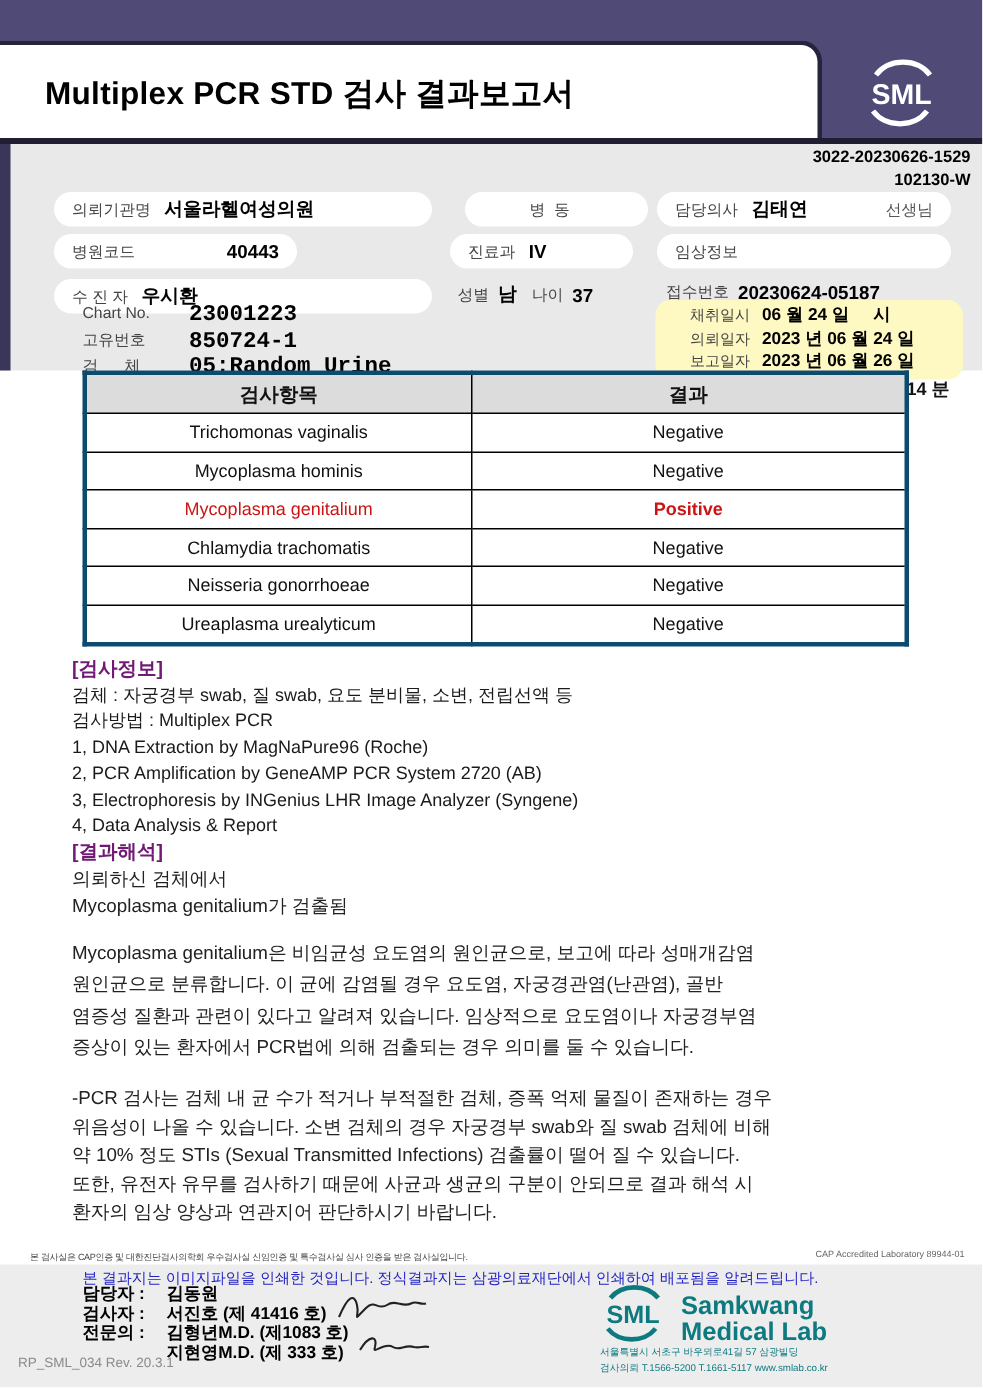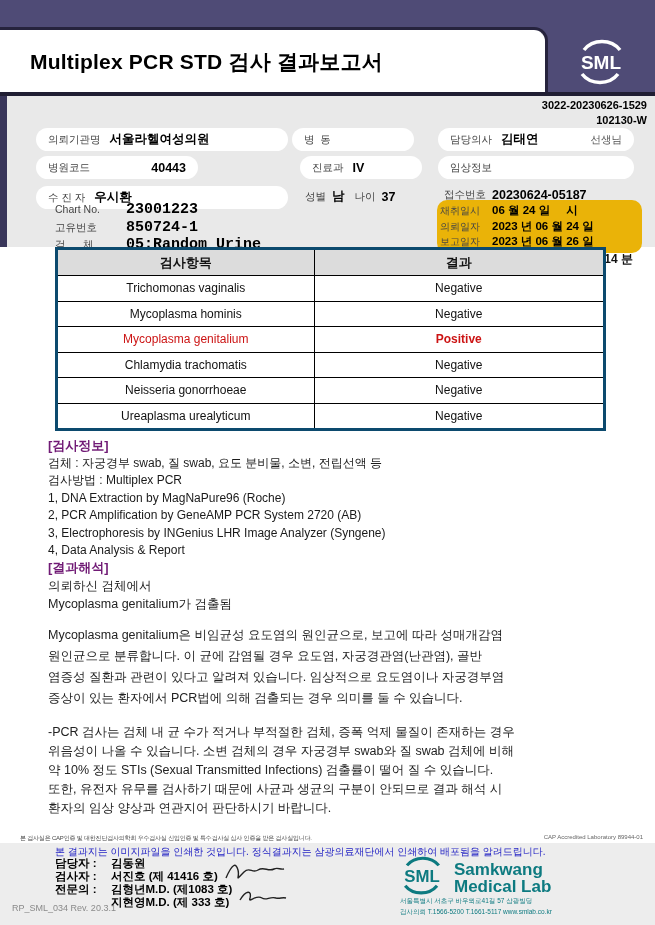--- a/index.html
+++ b/index.html
@@ -27,22 +27,22 @@
   .val{font-size:12.5px;font-weight:bold;color:#000;white-space:pre;}
   .suffix{font-size:10.5px;color:#555;margin-left:auto;}
   .plain{position:absolute;display:flex;align-items:center;}
   .plain .lbl{margin-right:6px;}
 
   .meta{position:absolute;left:55px;top:201px;font-size:12.5px;line-height:17.5px;}
   .meta .mrow{display:flex;}
   .meta .lbl{display:inline-block;width:62px;font-size:10.5px;color:#444;}
   .meta .val{font-family:"Liberation Mono","DejaVu Sans Mono",monospace;font-size:15px;}
 
-  .datesbox{position:absolute;left:437px;top:200px;width:205px;background:#eab308;border-radius:10px;
-            padding:3px 3px;box-sizing:border-box;}
+  .datesbox{position:absolute;left:437px;top:200px;width:205px;background:#fef9c3;border-radius:10px;
+            padding:3px 19px;box-sizing:border-box;text-align:center;}
   .drow{display:flex;line-height:15.5px;align-items:baseline;}
   .drow .lbl{width:48px;margin-right:4px;font-size:10px;}
   .drow .val{font-size:11.5px;}
   .reptime{position:absolute;left:437px;top:251px;width:196px;text-align:right;
            font-weight:bold;font-size:12px;}
 
   
   table.rtable{position:absolute;left:55px;top:247px;width:551px;border-collapse:collapse;
                border:3px solid #0c4a6e;}
   .rtable th{border:1px solid #000;background:#dcdcdc;font-size:13px;font-weight:bold;height:23px;}
@@ -98,21 +98,21 @@
   <div class="edgestrip"></div>
   <div class="docnums">
     <div>3022-20230626-1529</div>
     <div>102130-W</div>
   </div>
 
   <div class="pill" style="left:36px;top:128px;width:252px;">
     <span class="lbl">의뢰기관명</span>
     <span class="val">서울라헬여성의원</span>
   </div>
-  <div class="pill" style="left:292px;top:128px;width:122px;">
+  <div class="pill" style="left:310px;top:128px;width:122px;justify-content:center;">
     <span class="lbl">병  동</span>
     <span class="val"></span>
   </div>
   <div class="pill" style="left:438px;top:128px;width:196px;">
     <span class="lbl">담당의사</span>
     <span class="val">김태연</span>
     <span class="suffix">선생님</span>
   </div>
 
   <div class="pill" style="left:36px;top:156px;width:162px;justify-content:space-between;">

